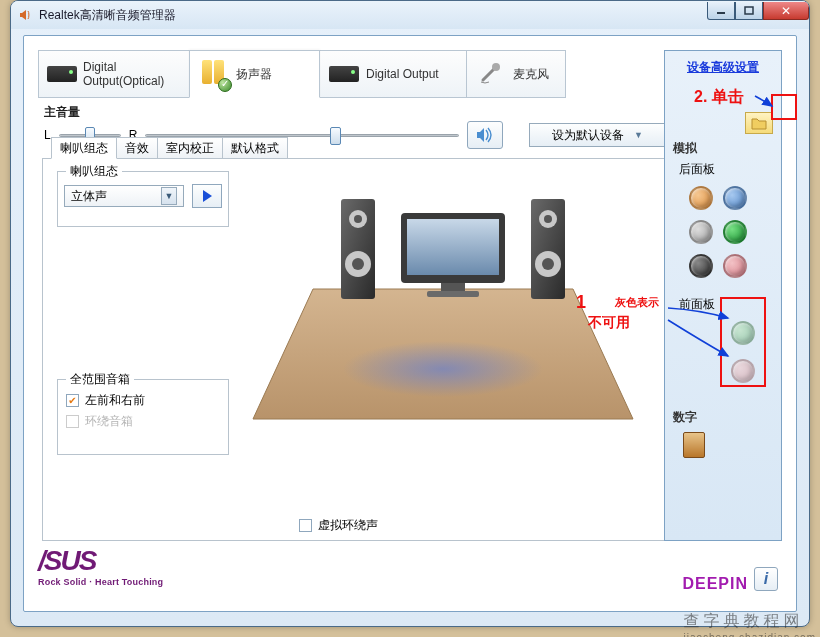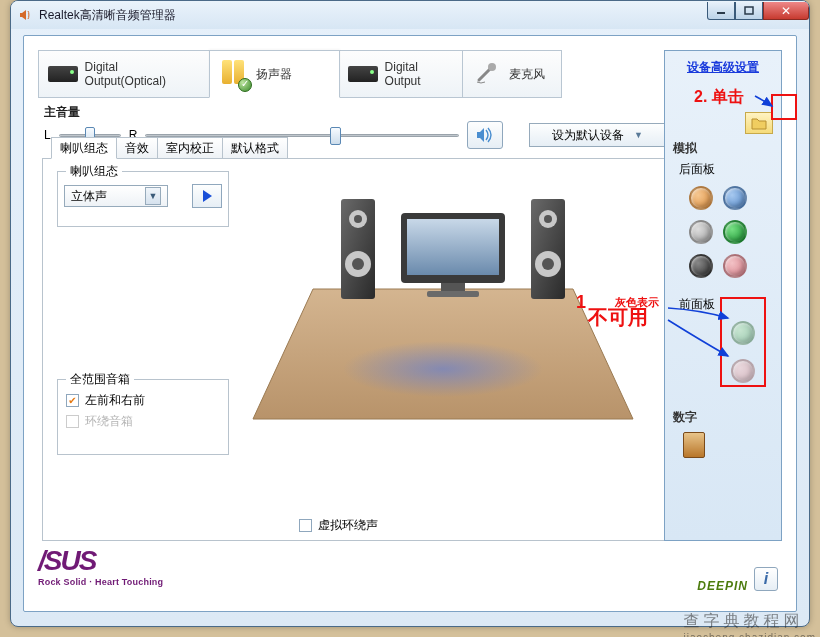--- a/index.html
+++ b/index.html
@@ -47,21 +47,21 @@
 .mute-btn { width:36px; height:28px; border:1px solid #8fa7bd; border-radius:3px; background:linear-gradient(#fdfefe,#e6eef5); display:flex; align-items:center; justify-content:center; cursor:pointer;}
 .dd { height:24px; border:1px solid #96aabb; background:linear-gradient(#fdfefe,#e6eef5); font-size:12px; display:flex; align-items:center; padding:0 22px; cursor:pointer;}
 .dd .arrow { margin-left:10px; color:#5a7a98; font-size:9px;}
 
 .grp { position:absolute; left:4px; top:60px; right:4px; bottom:0; border:1px solid #b8c3cd;}
 .subtabs { position:absolute; top:-22px; left:8px; display:flex;}
 .subtab { height:22px; padding:0 8px; font-size:12px; display:flex; align-items:center; border:1px solid #b8c3cd; background:linear-gradient(#fff,#eef2f6); margin-right:-1px; cursor:pointer;}
 .subtab.active { background:#fff; border-bottom:1px solid #fff; position:relative; z-index:2;}
 .cfg-box { position:absolute; left:14px; top:12px; width:172px; height:56px; border:1px solid #b8c3cd; padding:6px;}
 .cfg-lab { position:absolute; top:-9px; left:8px; background:#fff; padding:0 4px; font-size:12px;}
-.cfg-row { display:flex; gap:24px; align-items:center; margin-top:6px;}
+.cfg-row { display:flex; gap:8px; align-items:center; margin-top:6px;}
 .sel { flex:1; height:22px; border:1px solid #96aabb; background:linear-gradient(#fff,#eef2f6); font-size:12px; display:flex; align-items:center; padding:0 6px;}
 .sel .arrow { margin-left:auto; width:16px; height:18px; background:linear-gradient(#f0f5fa,#d6e2ee); border:1px solid #96aabb; display:flex; align-items:center; justify-content:center; font-size:9px; color:#3a5a78;}
 .play-btn { width:30px; height:24px; border:1px solid #8fa7bd; background:linear-gradient(#fdfefe,#e6eef5); display:flex; align-items:center; justify-content:center; cursor:pointer;}
 .full-box { position:absolute; left:14px; top:220px; width:172px; height:76px; border:1px solid #b8c3cd; padding:8px 8px 18px 8px;}
 .check-row { font-size:12px; display:flex; align-items:center; gap:6px; margin:4px 0;}
 .check-row.disabled { color:#b4b4b4;}
 .cb { width:13px; height:13px; border:1px solid #8fa7bd; background:#fff; display:inline-flex; align-items:center; justify-content:center; font-size:10px;}
 .cb.checked { color:#e57812;}
 .virt-row { position:absolute; left:256px; bottom:6px; font-size:12px; display:flex; align-items:center; gap:6px;}
 
@@ -118,37 +118,37 @@
       <div class="win-btn win-close">
           <span>✕</span>
         </div>
     </div>
   </div>
 
   <div class="body-area">
     <div class="frame">
 
       <div class="toptabs">
-        <div class="toptab" style="width:172px">
+        <div class="toptab" style="width:152px">
           <span class="toptab-icon">
               <span class="dev-icon"></span>
             </span>
           <span>Digital Output(Optical)</span>
         </div>
         <div class="toptab active" style="width:131px">
           <span class="toptab-icon">
               <span class="spk-ico">
                 <span class="s1"></span>
                 <span class="s2"></span>
                 <span class="c"></span>
               </span>
             </span>
           <span>扬声器</span>
         </div>
-        <div class="toptab" style="width:124px">
+        <div class="toptab" style="width:148px">
           <span class="toptab-icon">
               <span class="dev-icon"></span>
             </span>
           <span>Digital Output</span>
         </div>
         <div class="toptab" style="width:100px">
           <span class="toptab-icon mic-ico">
             <svg viewBox="0 0 28 28">
                 <path d="M6 20 L18 8" stroke="#888" stroke-width="3" stroke-linecap="round"></path>
                 <circle cx="19" cy="7" r="4" fill="#aaa"></circle>
@@ -303,28 +303,28 @@
           </div>
         <div class="sec-lab" style="margin-top:18px">数字</div>
         <div class="digit-ico"></div>
       </div>
 
       <div class="asus">
         <div class="big">/SUS</div>
         <div class="tag">Rock Solid · Heart Touching</div>
       </div>
       <div class="info-btn">i</div>
-      <div style="position:absolute; right:48px; bottom:18px; font-size:12px; font-style:italic; color:#4d7c0f; font-weight:bold; letter-spacing:1px;">DEEPIN</div>
+      <div style="position:absolute; right:48px; bottom:18px; font-size:16px; color:#a21caf; font-weight:bold; letter-spacing:1px;">DEEPIN</div>
     </div>
   </div>
 </div>
 
 <div class="anno red" style="left:576px; top:292px; font-size:18px;">1</div>
 <div class="anno red" style="left:588px; top:295px; font-size:11px;margin-left:27px;">灰色表示</div>
-<div class="anno red" style="left:588px; top:304px; font-size:20px;">不可用</div>
+<div class="anno red" style="left:588px; top:314px; font-size:14px;">不可用</div>
 <div class="anno red" style="left:694px; top:87px; font-size:16px;">2. 单击</div>
 <div class="anno red-box" style="left:771px; top:94px; width:26px; height:26px;"></div>
 <div class="anno red-box" style="left:720px; top:297px; width:46px; height:90px;"></div>
 <svg class="anno" style="left:0; top:0; width:820px; height:637px;">
   <defs>
       <marker id="ah" markerWidth="8" markerHeight="8" refX="6" refY="3" orient="auto">
         <path d="M0 0 L7 3 L0 6 z" fill="#1040d8"></path>
       </marker>
     </defs>
   <path d="M755 96 Q766 102 772 106" stroke="#1040d8" stroke-width="1.6" fill="none" marker-end="url(#ah)"></path>

